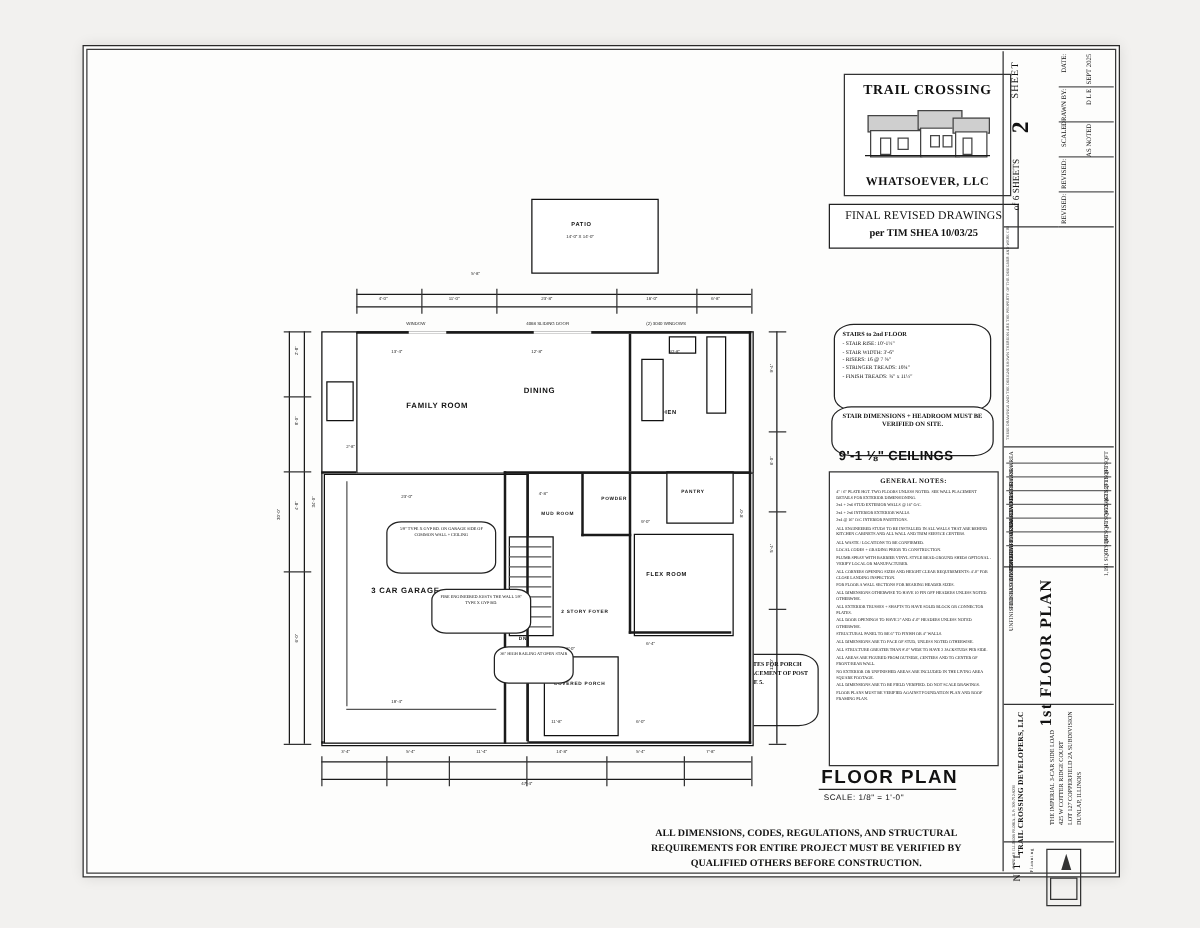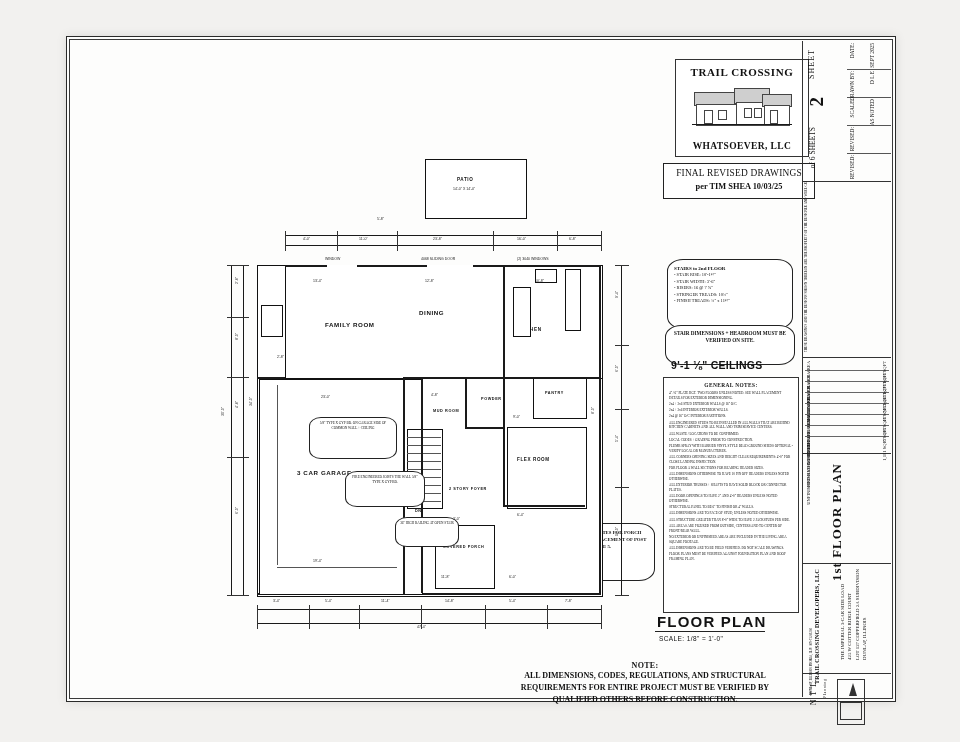--- a/index.html
+++ b/index.html
@@ -404,20 +404,19 @@
       <div class="dimtxt" style="left:236px;top:360px;">3'-0"</div>
       <div class="dimtxt" style="left:160px;top:60px;">5'-8"</div>
       <div class="dimtxt" style="left:60px;top:198px;">2'-8"</div>
     </div>
 
     <div class="floorplan-title">FLOOR PLAN</div>
     <div class="fp-underline"></div>
     <div class="floorplan-scale">SCALE: 1/8" = 1'-0"</div>
 
     <div class="bottomnote">
-      <div class="bn-t">NOTE:</div>
       <div class="bn-l">ALL DIMENSIONS, CODES, REGULATIONS, AND STRUCTURAL</div>
       <div class="bn-l">REQUIREMENTS FOR ENTIRE PROJECT MUST BE VERIFIED BY</div>
       <div class="bn-l">QUALIFIED OTHERS BEFORE CONSTRUCTION.</div>
     </div>
 
   </div>
 </div>
 
 </body></html>

